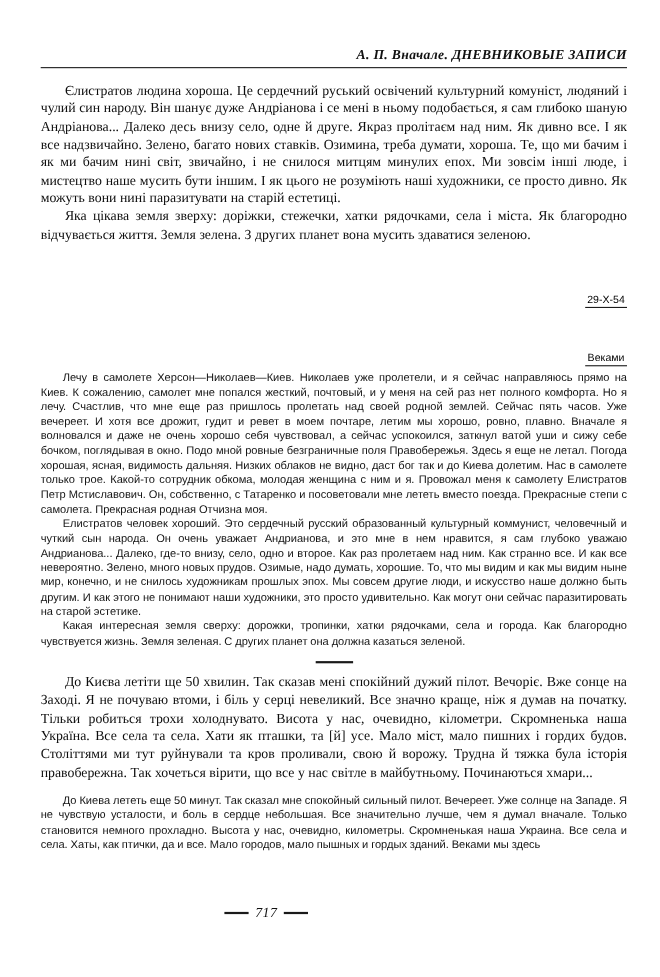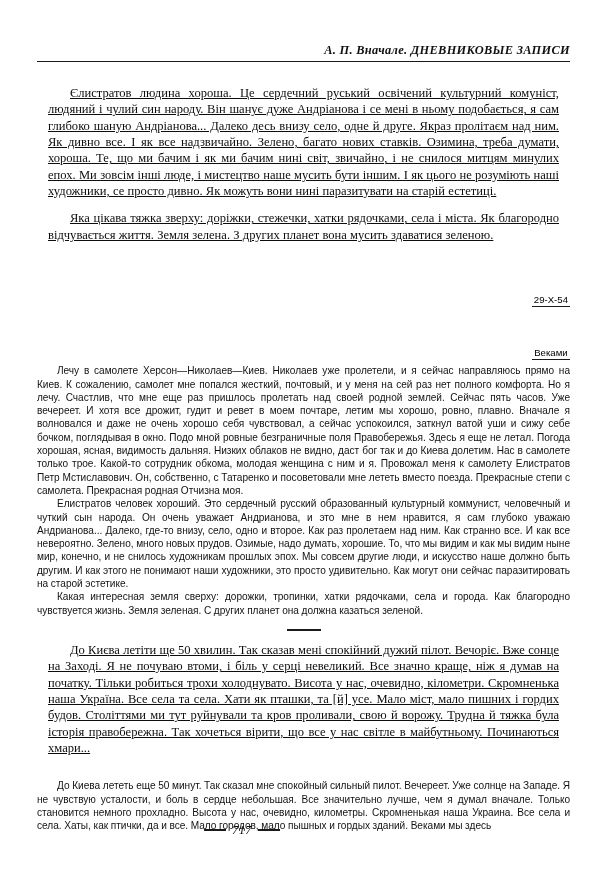--- a/index.html
+++ b/index.html
@@ -56,26 +56,25 @@
     width: 533px;
   }
 
   
   .ua {
     font-family: "Liberation Serif", serif;
     font-size: 12.55px;
     line-height: 16.35px;
     text-align: justify;
     text-indent: 22px;
-    margin: 11px;
+    margin: 0;
     color: #0d0d0d;
     -webkit-hyphens: none;
     hyphens: none;
     word-spacing: 0.1px;
-    text-decoration: underline;
   }
   .ua + .ua {
     margin-top: 0;
   }
 
   
   .ru {
     font-family: Liberation Sans, sans-serif;
     font-size: 10.1px;
     line-height: 13.3px;
@@ -158,21 +157,21 @@
 
   <div class="running-head">
     <span class="running-head-text">А. П. Вначале. ДНЕВНИКОВЫЕ ЗАПИСИ</span>
     <div class="head-rule"></div>
   </div>
 
   <div class="content">
 
     <p class="ua">Єлистратов людина хороша. Це сердечний руський освічений культурний комуніст, людяний і чулий син народу. Він шанує дуже Андріанова і се мені в ньому подобається, я сам глибоко шаную Андріанова... Далеко десь внизу село, одне й друге. Якраз пролітаєм над ним. Як дивно все. І як все надзвичайно. Зелено, багато нових ставків. Озимина, треба думати, хороша. Те, що ми бачим і як ми бачим нині світ, звичайно, і не снилося митцям минулих епох. Ми зовсім інші люде, і мистецтво наше мусить бути іншим. І як цього не розуміють наші художники, се просто дивно. Як можуть вони нині паразитувати на старій естетиці.</p>
 
-    <p class="ua">Яка цікава тяжка зверху: доріжки, стежечки, хатки рядочками, села і міста. Як благородно відчувається життя. Земля зелена. З других планет вона мусить здаватися зеленою.</p>
+    <p class="ua">Яка цікава земля зверху: доріжки, стежечки, хатки рядочками, села і міста. Як благородно відчувається життя. Земля зелена. З других планет вона мусить здаватися зеленою.</p>
 
     <div class="stamp">
       <span class="stamp-inner">
         <span class="stamp-date">29-X-54</span>
         <span class="stamp-place">Веками</span>
       </span>
     </div>
 
     <p class="ru">Лечу в самолете Херсон—Николаев—Киев. Николаев уже пролетели, и я сейчас направляюсь прямо на Киев. К сожалению, самолет мне попался жесткий, почтовый, и у меня на сей раз нет полного комфорта. Но я лечу. Счастлив, что мне еще раз пришлось пролетать над своей родной землей. Сейчас пять часов. Уже вечереет. И хотя все дрожит, гудит и ревет в моем почтаре, летим мы хорошо, ровно, плавно. Вначале я волновался и даже не очень хорошо себя чувствовал, а сейчас успокоился, заткнул ватой уши и сижу себе бочком, поглядывая в окно. Подо мной ровные безграничные поля Правобережья. Здесь я еще не летал. Погода хорошая, ясная, видимость дальняя. Низких облаков не видно, даст бог так и до Киева долетим. Нас в самолете только трое. Какой-то сотрудник обкома, молодая женщина с ним и я. Провожал меня к самолету Елистратов Петр Мстиславович. Он, собственно, с Татаренко и посоветовали мне лететь вместо поезда. Прекрасные степи с самолета. Прекрасная родная Отчизна моя.</p>
 

